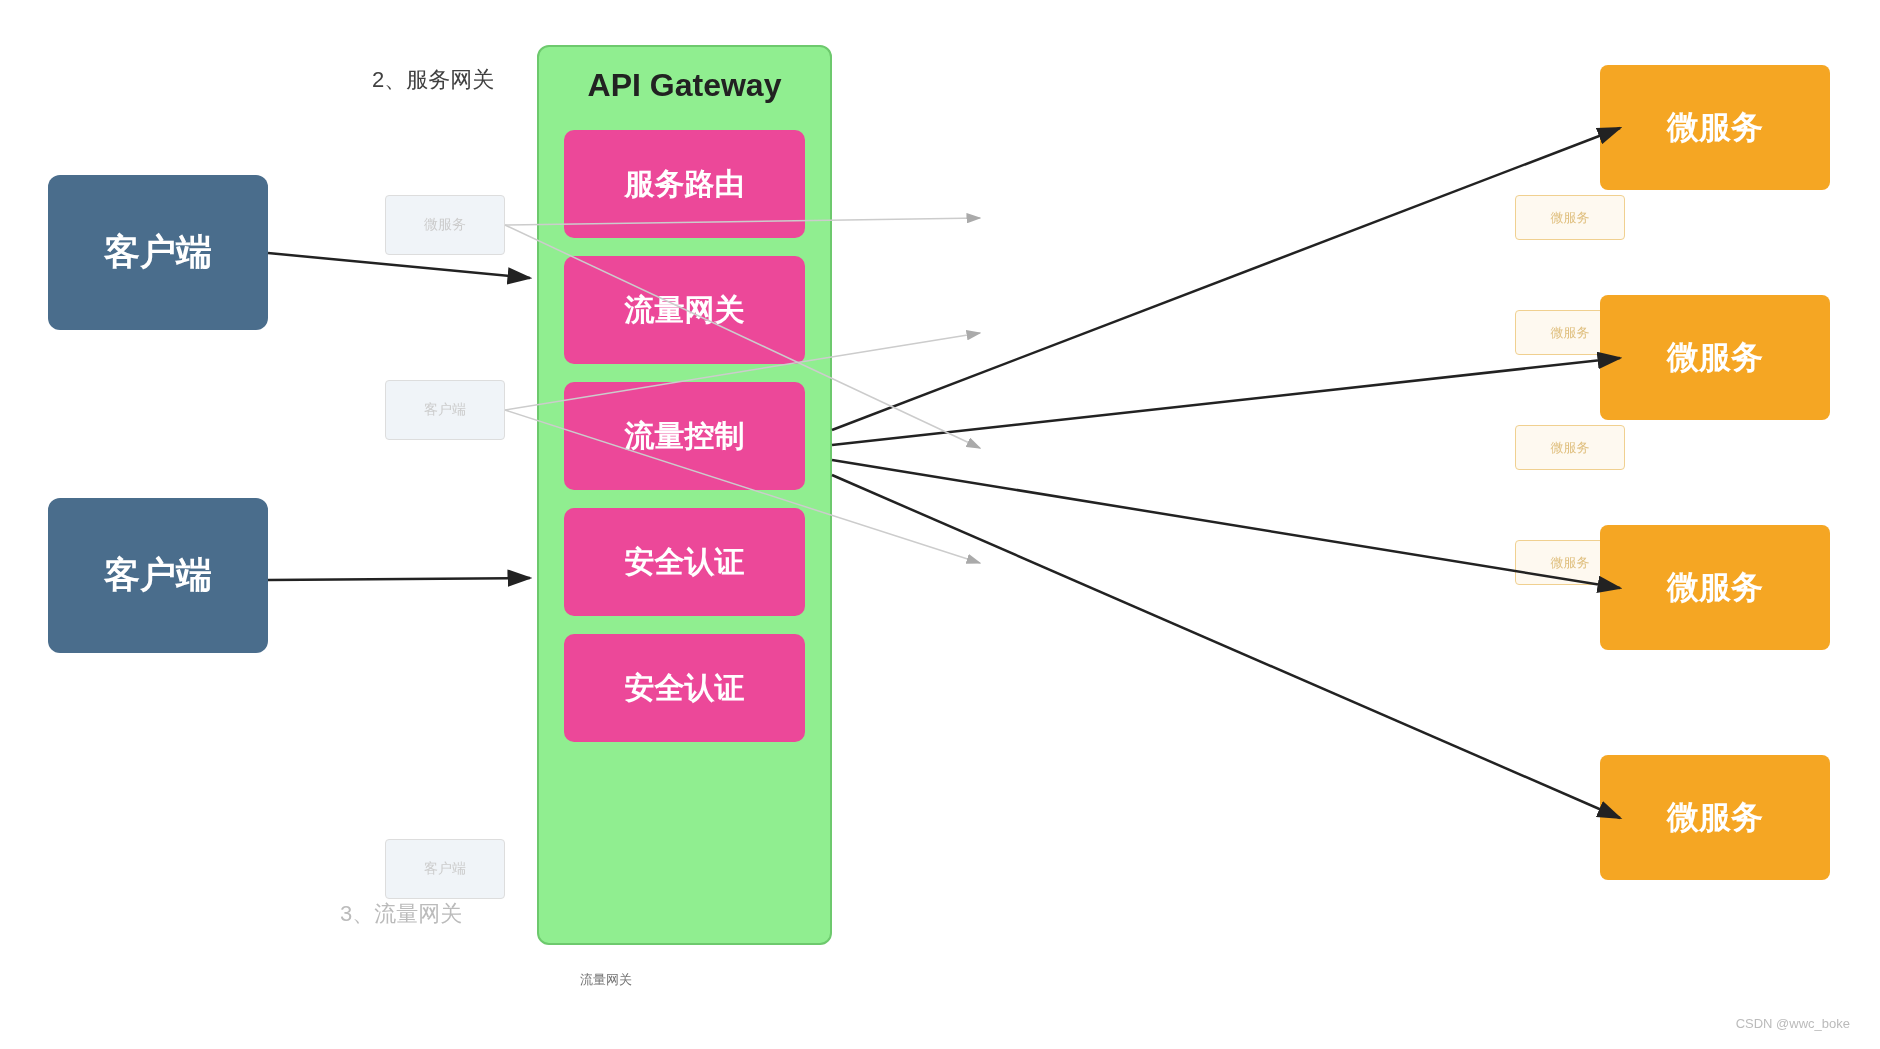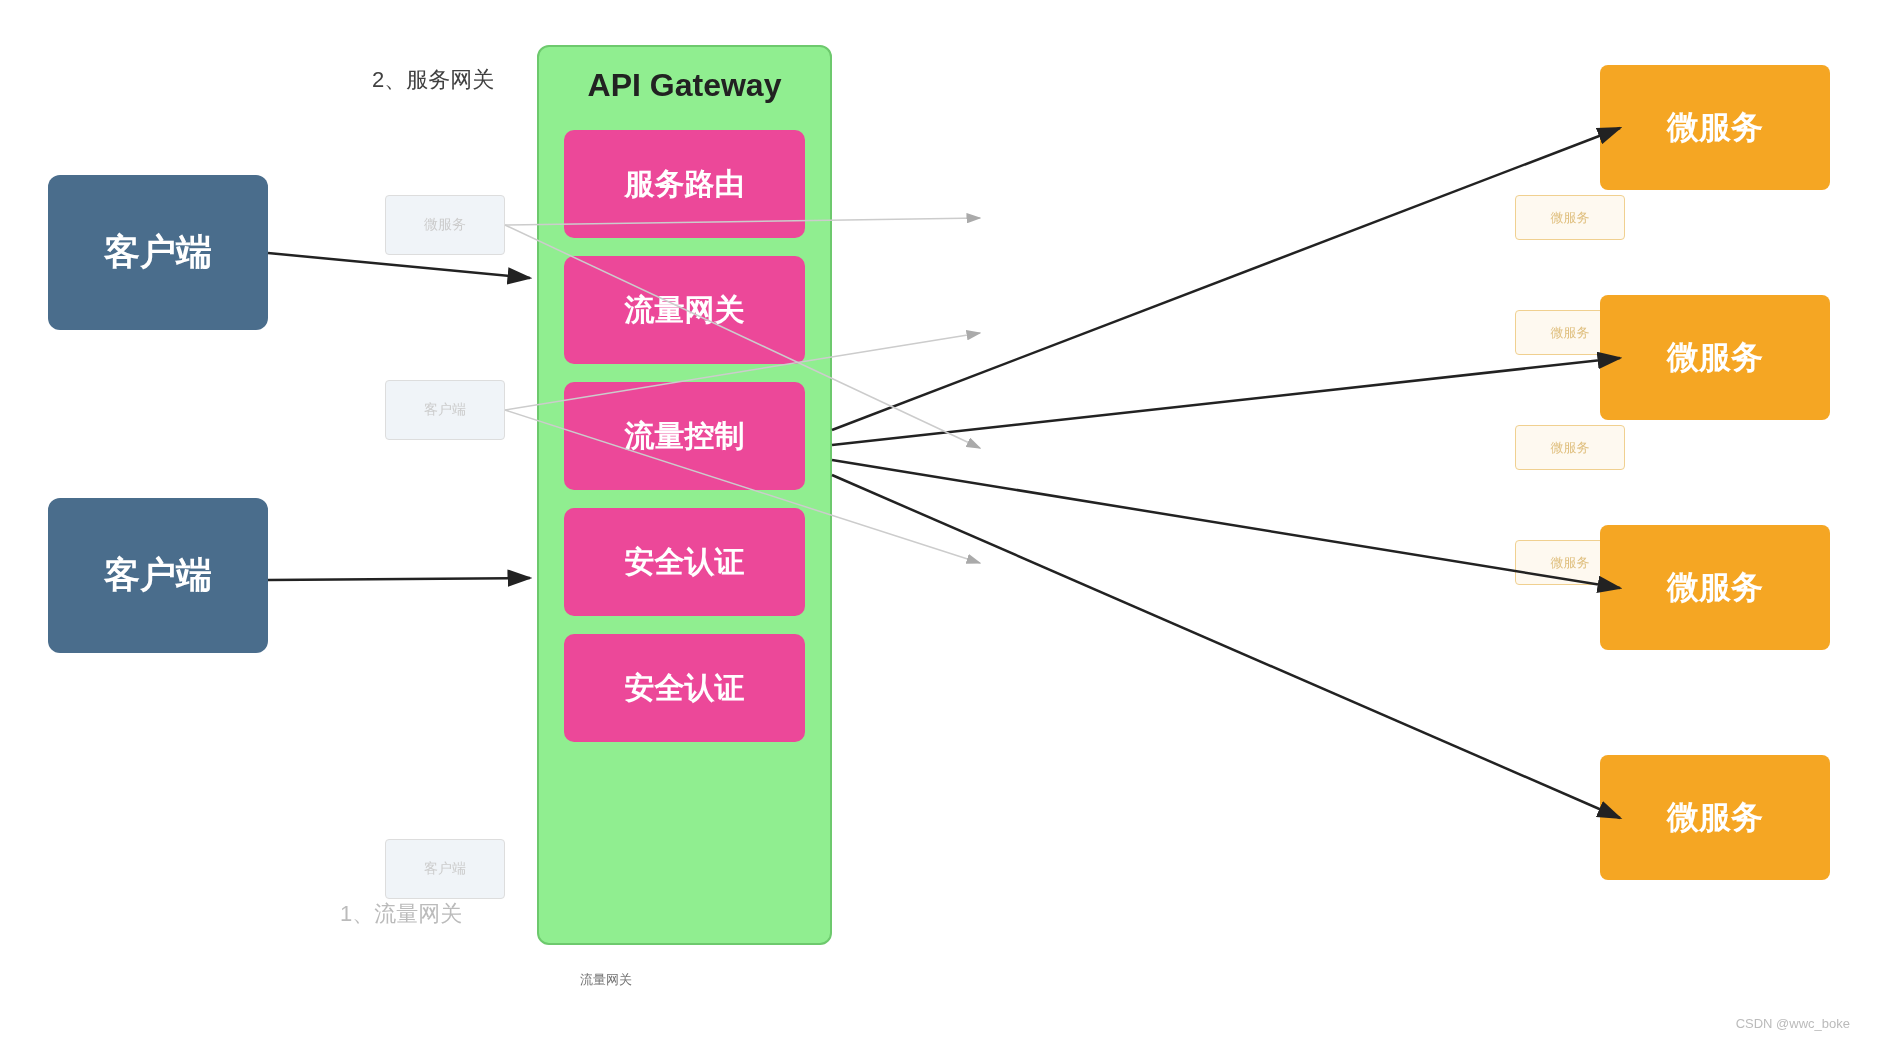--- a/index.html
+++ b/index.html
@@ -214,21 +214,21 @@
       font-size: 13px;
       color: #737373;
     }
   </style>
 </head>
 <body>
 
 <div class="diagram-container">
 
   <div class="bg-text-top">2、服务网关</div>
-  <div class="bg-text-bottom">1、流量网关</div>
+  <div class="bg-text-bottom">3、流量网关</div>
   <div class="bg-text-gateway">流量网关</div>
 
   <div class="bg-box-top">微服务</div>
   <div class="bg-box-middle">客户端</div>
   <div class="bg-box-bottom">客户端</div>
 
   <div class="bg-micro" style="right: 255px; top: 195px;">微服务</div>
   <div class="bg-micro" style="right: 255px; top: 310px;">微服务</div>
   <div class="bg-micro" style="right: 255px; top: 425px;">微服务</div>
   <div class="bg-micro" style="right: 255px; top: 540px;">微服务</div>

